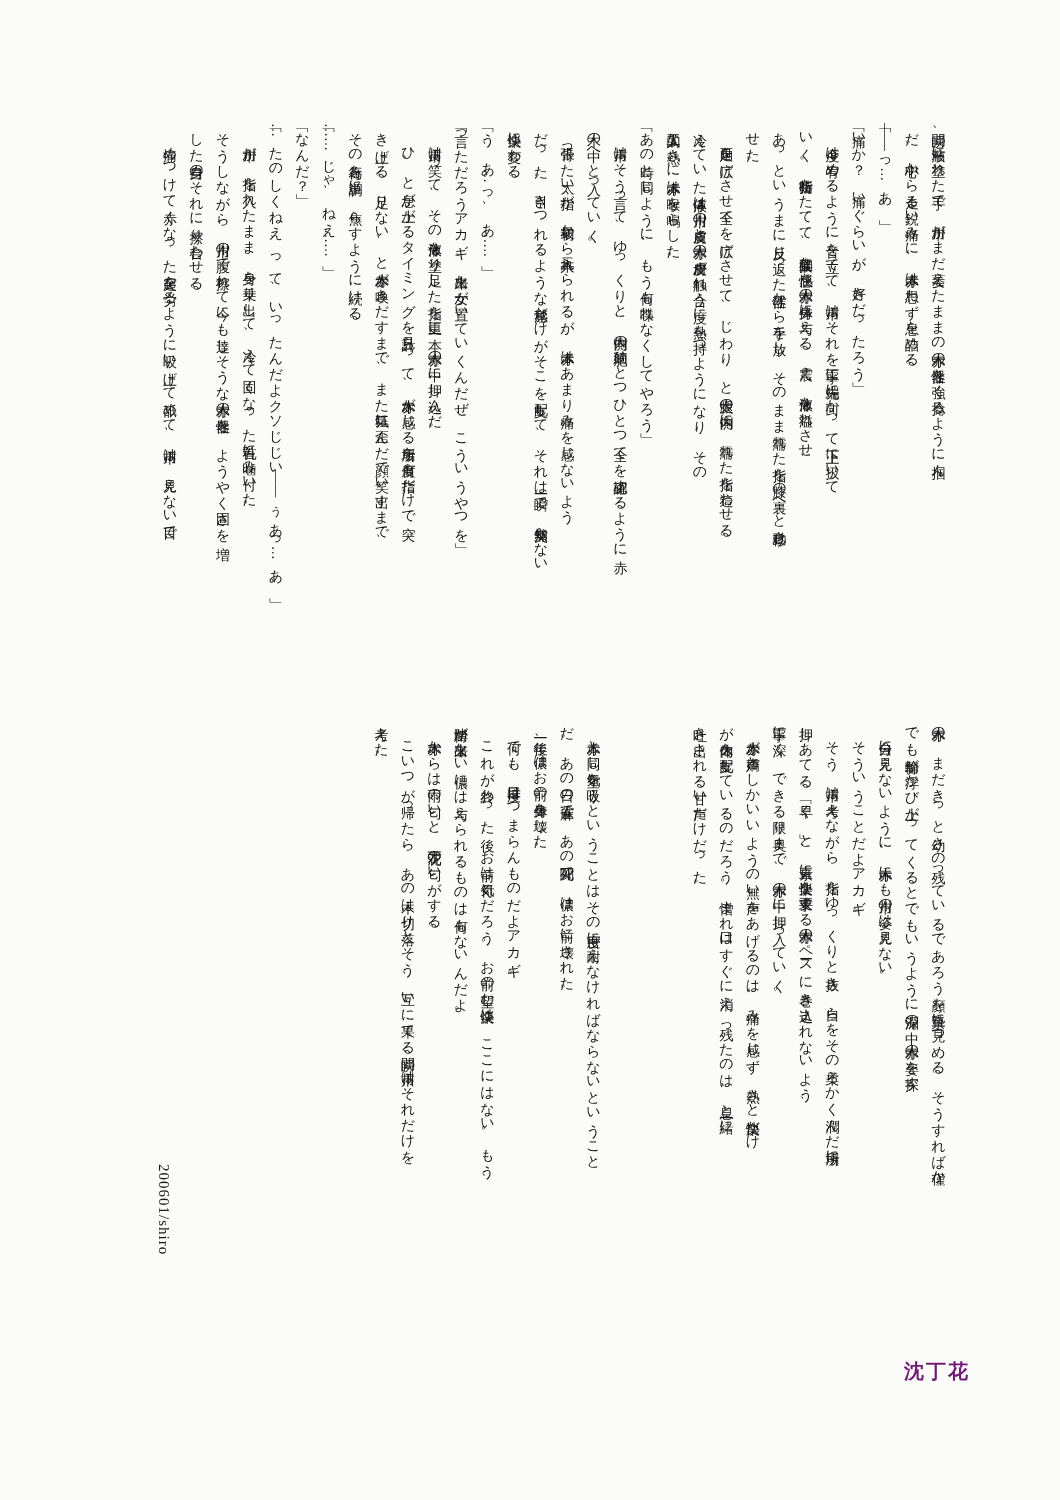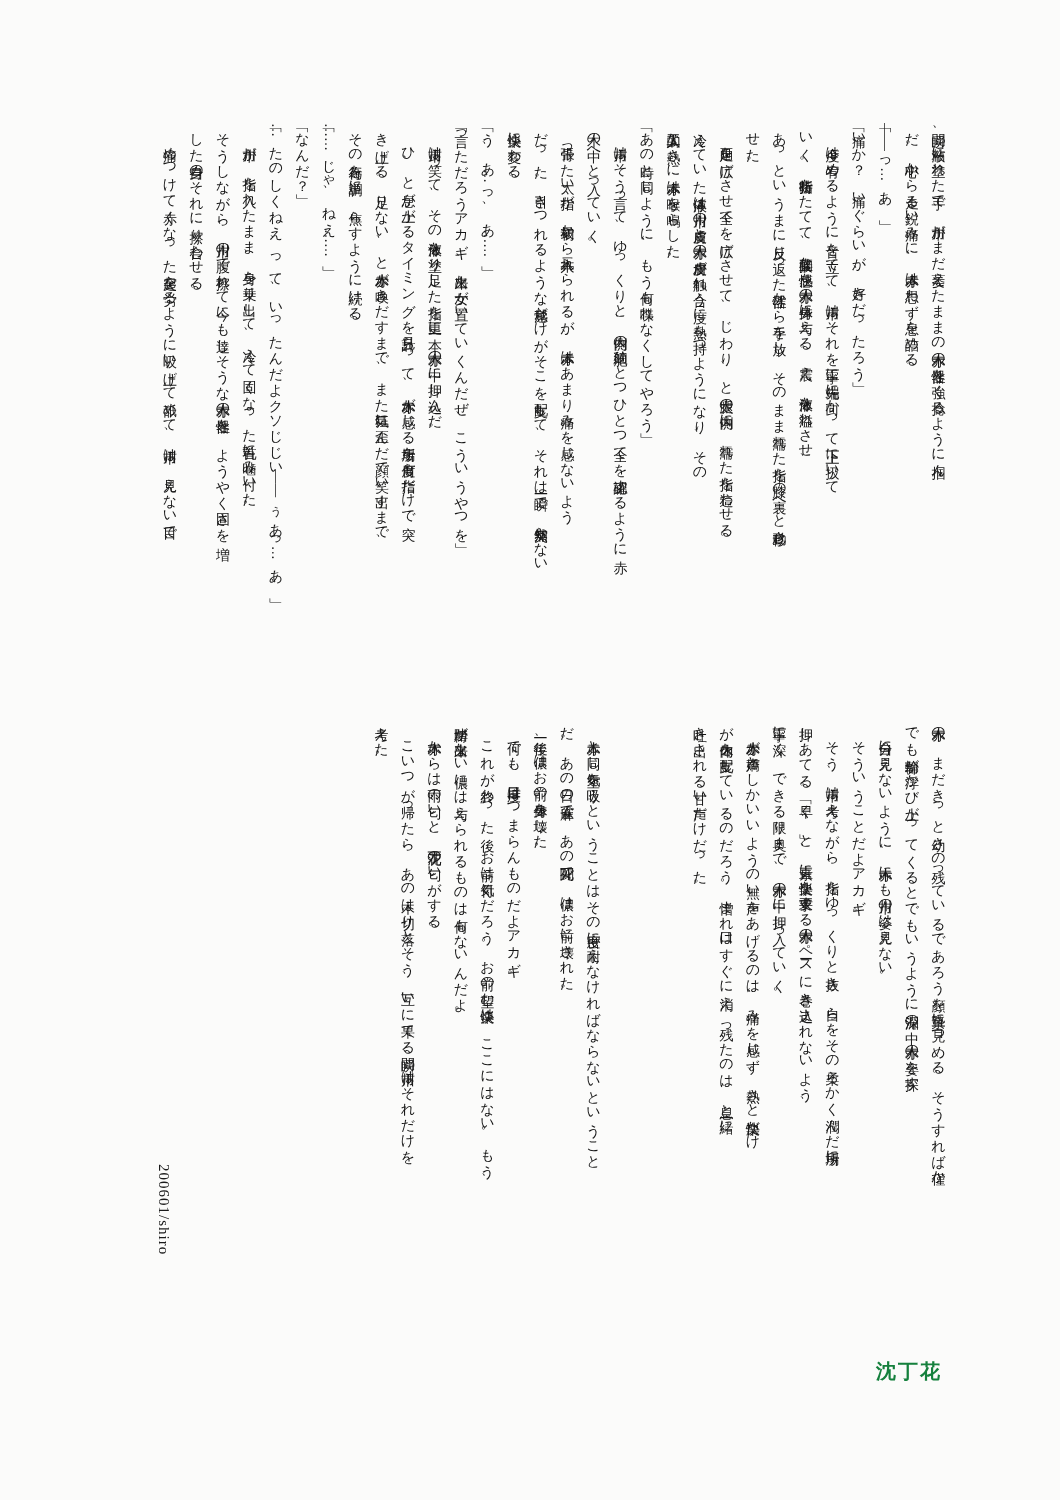--- a/index.html
+++ b/index.html
@@ -52,26 +52,26 @@
     left: 155px;
     top: 1164px;
     writing-mode: vertical-rl;
     text-orientation: mixed;
     font-size: 15px;
     letter-spacing: 1px;
     color: #1a1a1a;
   }
   .page-title {
     position: absolute;
-    left: 876px;
+    left: 904px;
     top: 1358px;
     font-size: 20px;
     font-weight: bold;
     letter-spacing: 2px;
-    color: #15803d;
+    color: #701a75;
   }
 </style>
 </head>
 <body>
 
 <div class="page">
 
   <div class="vblock top-block">
     <div class="line">瞬間、粘液に塗れた手で、市川がまだ萎えたままの赤木の性器を強く捻るように掴ん</div>
     <div class="line">だ。中心から走る鋭い痛みに、赤木は思わず息を詰める。</div>

